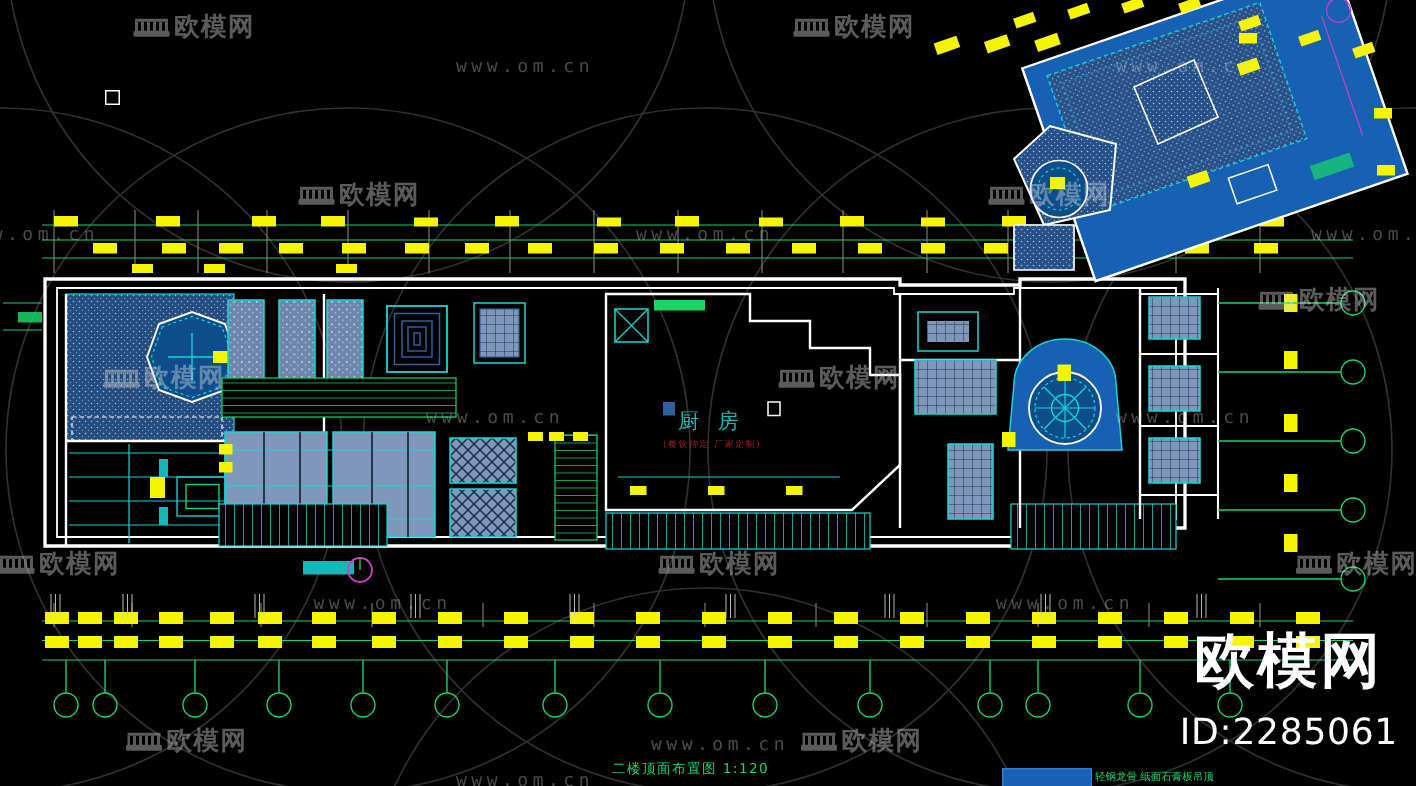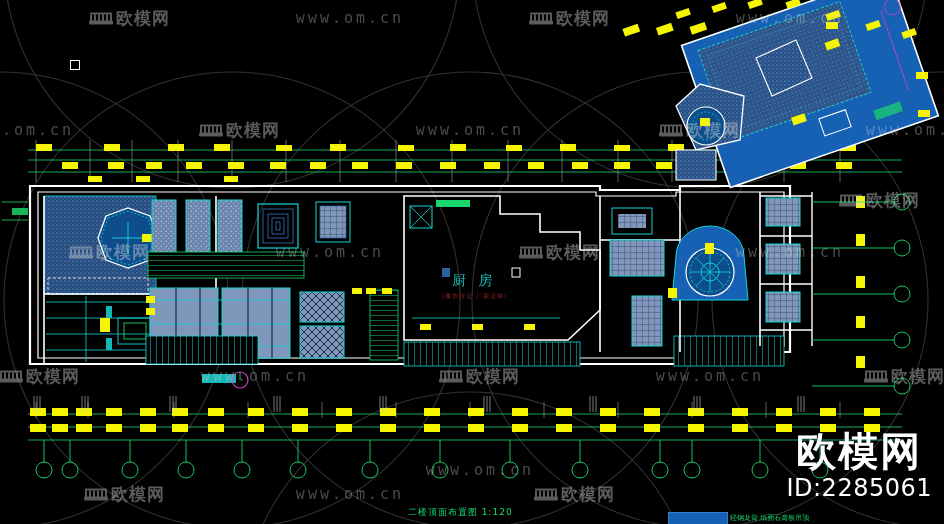--- a/index.html
+++ b/index.html
@@ -24,44 +24,45 @@
     white-space:nowrap;
     color:#d8d8d8;
     opacity:.42;
     transform:translate(-50%,-50%);
     font-weight:bold;
     letter-spacing:1px;
     display:flex;align-items:center;gap:4px;
   }
   .wm.cn{font-size:17px;}
   .wm.url{
-    font-size:15px;font-weight:normal;letter-spacing:3px;
+    font-size:12px;font-weight:normal;letter-spacing:3px;
     font-family:"DejaVu Sans Mono","Liberation Mono",monospace;
     opacity:.34;
+    margin-top:26px;
   }
   .wm-sofa{
     width:22px;height:13px;position:relative;display:inline-block;
     flex:0 0 auto;
   }
   .wm-sofa:before{
     content:"";position:absolute;left:0;right:0;top:1px;height:7px;
     background:repeating-linear-gradient(90deg,#d8d8d8 0 2px,transparent 2px 4px);
     border-top:2px solid #d8d8d8;
   }
   .wm-sofa:after{
     content:"";position:absolute;left:-1px;right:-1px;bottom:0px;height:4px;
     background:#d8d8d8;border-radius:1px;
   }
   
   #brand{
     position:absolute;right:12px;bottom:22px;z-index:45;text-align:center;
     color:#ffffff;
   }
   #brand .big{font-size:40px;font-weight:bold;letter-spacing:2px;line-height:1.05;}
-  #brand .idt{font-size:24px;letter-spacing:.5px;margin-top:2px;
+  #brand .idt{font-size:24px;letter-spacing:.5px;margin-top:12px;
     font-family:"DejaVu Sans","Liberation Sans",sans-serif;}
 
   
   .arcs{position:absolute;inset:0;z-index:5;pointer-events:none;}
 
   
   #cad{position:absolute;inset:0;z-index:10;}
 
   
   #legend{

